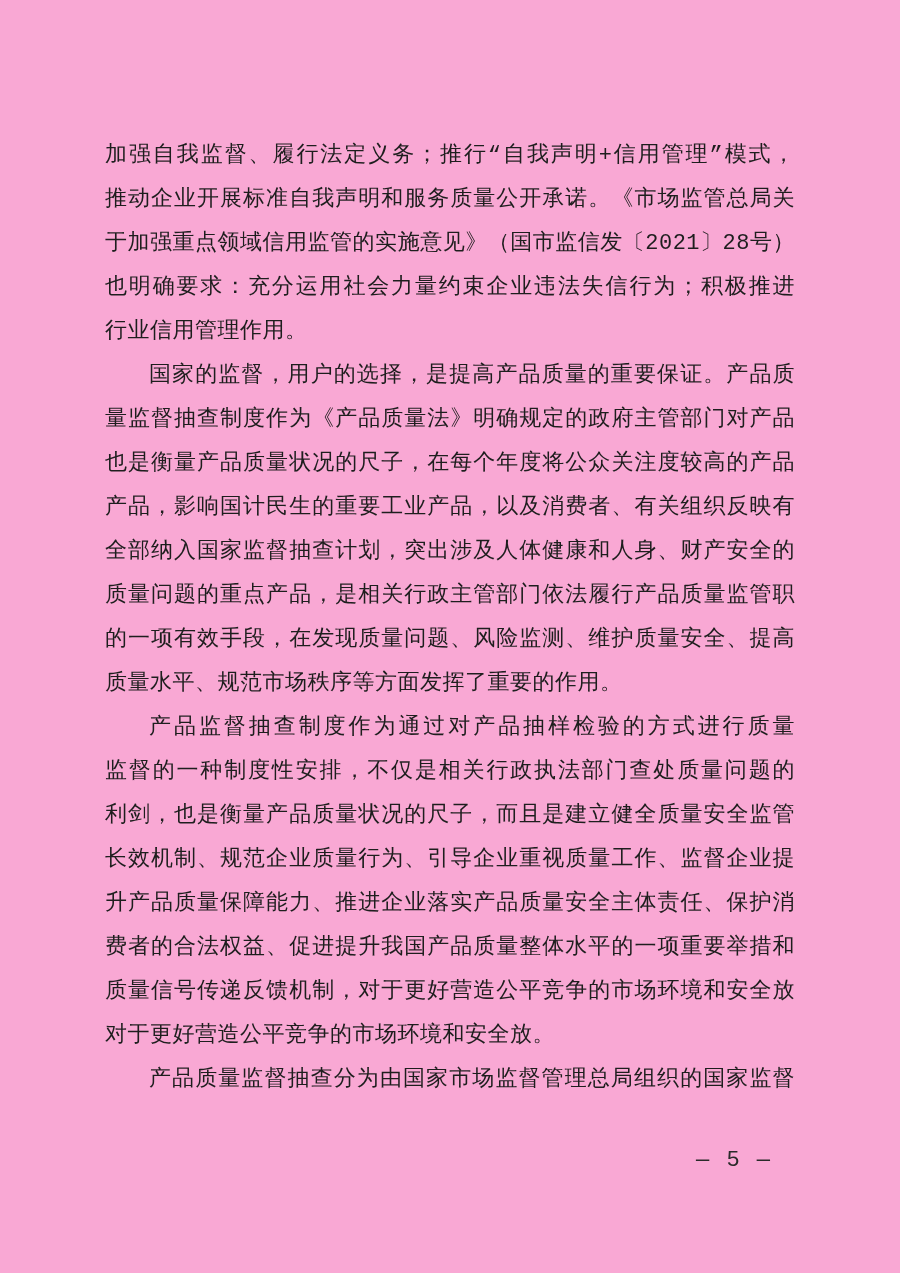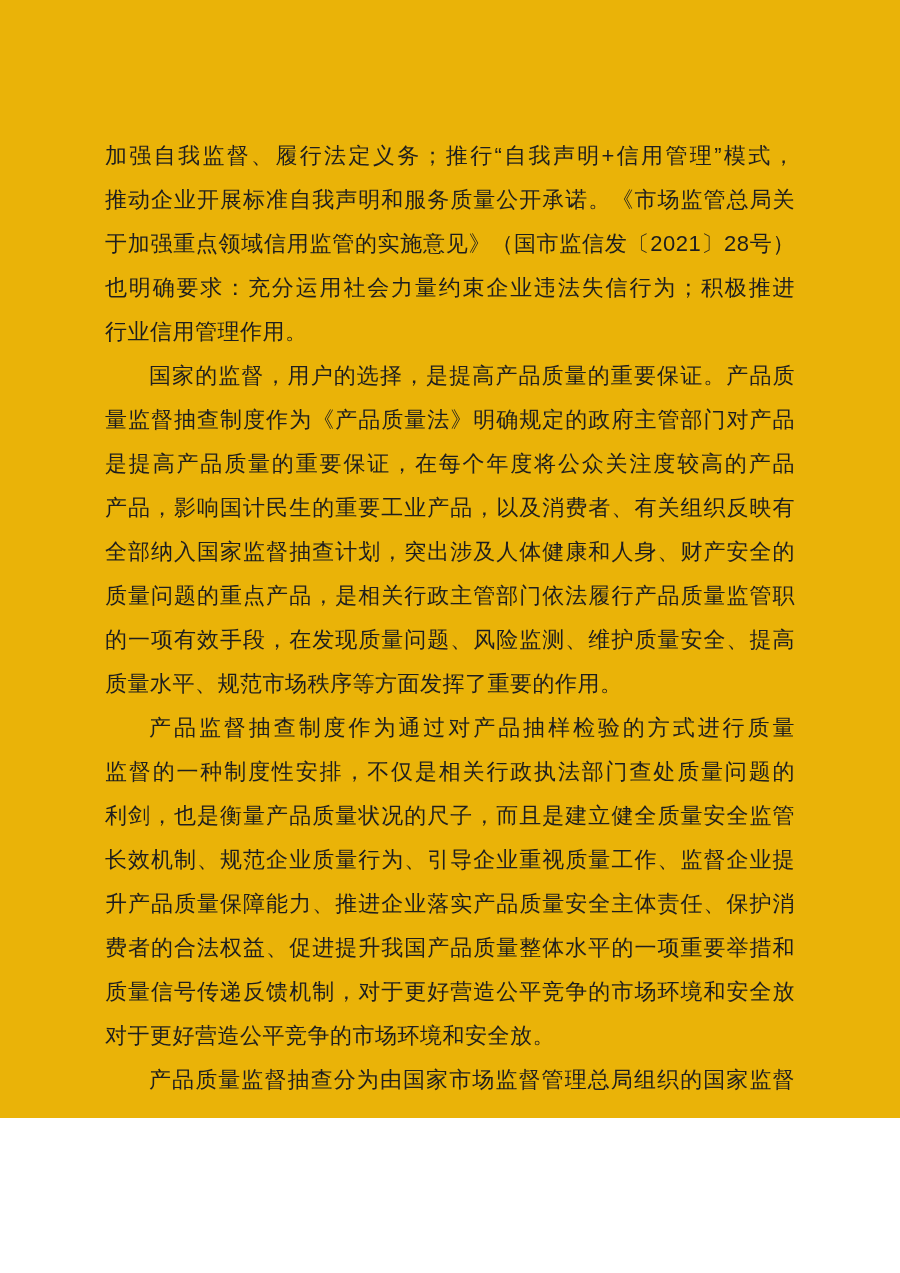--- a/index.html
+++ b/index.html
@@ -3,24 +3,24 @@
 <meta charset="utf-8">
 <style>
   html, body {
     margin: 0;
     padding: 0;
     background: #ffffff;
   }
   .page {
     position: relative;
     width: 900px;
-    height: 1118px;
-    background: #eab308;
+    height: 1273px;
+    background: #f9a8d4;
     overflow: hidden;
-    font-family: Liberation Sans, sans-serif;
+    font-family: Liberation Mono, monospace;
     color: #1e1e1e;
   }
   .text-block {
     position: absolute;
     left: 105px;
     top: 134px;
     width: 690px;
   }
   .line {
     height: 44px;
@@ -60,21 +60,21 @@
 
 <div class="page">
   <div class="text-block">
     <div class="line j">加强自我监督、履行法定义务；推行“自我声明+信用管理”模式，</div>
     <div class="line j">推动企业开展标准自我声明和服务质量公开承诺。《市场监管总局关</div>
     <div class="line j">于加强重点领域信用监管的实施意见》（国市监信发〔2021〕28号）</div>
     <div class="line j">也明确要求：充分运用社会力量约束企业违法失信行为；积极推进</div>
     <div class="line end">行业信用管理作用。</div>
     <div class="line j indent">国家的监督，用户的选择，是提高产品质量的重要保证。产品质</div>
     <div class="line j">量监督抽查制度作为《产品质量法》明确规定的政府主管部门对产品</div>
-    <div class="line j">是提高产品质量的重要保证，在每个年度将公众关注度较高的产品</div>
+    <div class="line j">也是衡量产品质量状况的尺子，在每个年度将公众关注度较高的产品</div>
     <div class="line j">产品，影响国计民生的重要工业产品，以及消费者、有关组织反映有</div>
     <div class="line j">全部纳入国家监督抽查计划，突出涉及人体健康和人身、财产安全的</div>
     <div class="line j">质量问题的重点产品，是相关行政主管部门依法履行产品质量监管职责</div>
     <div class="line j">的一项有效手段，在发现质量问题、风险监测、维护质量安全、提高</div>
     <div class="line end">质量水平、规范市场秩序等方面发挥了重要的作用。</div>
     <div class="line j indent">产品监督抽查制度作为通过对产品抽样检验的方式进行质量</div>
     <div class="line j">监督的一种制度性安排，不仅是相关行政执法部门查处质量问题的</div>
     <div class="line j">利剑，也是衡量产品质量状况的尺子，而且是建立健全质量安全监管</div>
     <div class="line j">长效机制、规范企业质量行为、引导企业重视质量工作、监督企业提</div>
     <div class="line j">升产品质量保障能力、推进企业落实产品质量安全主体责任、保护消</div>

